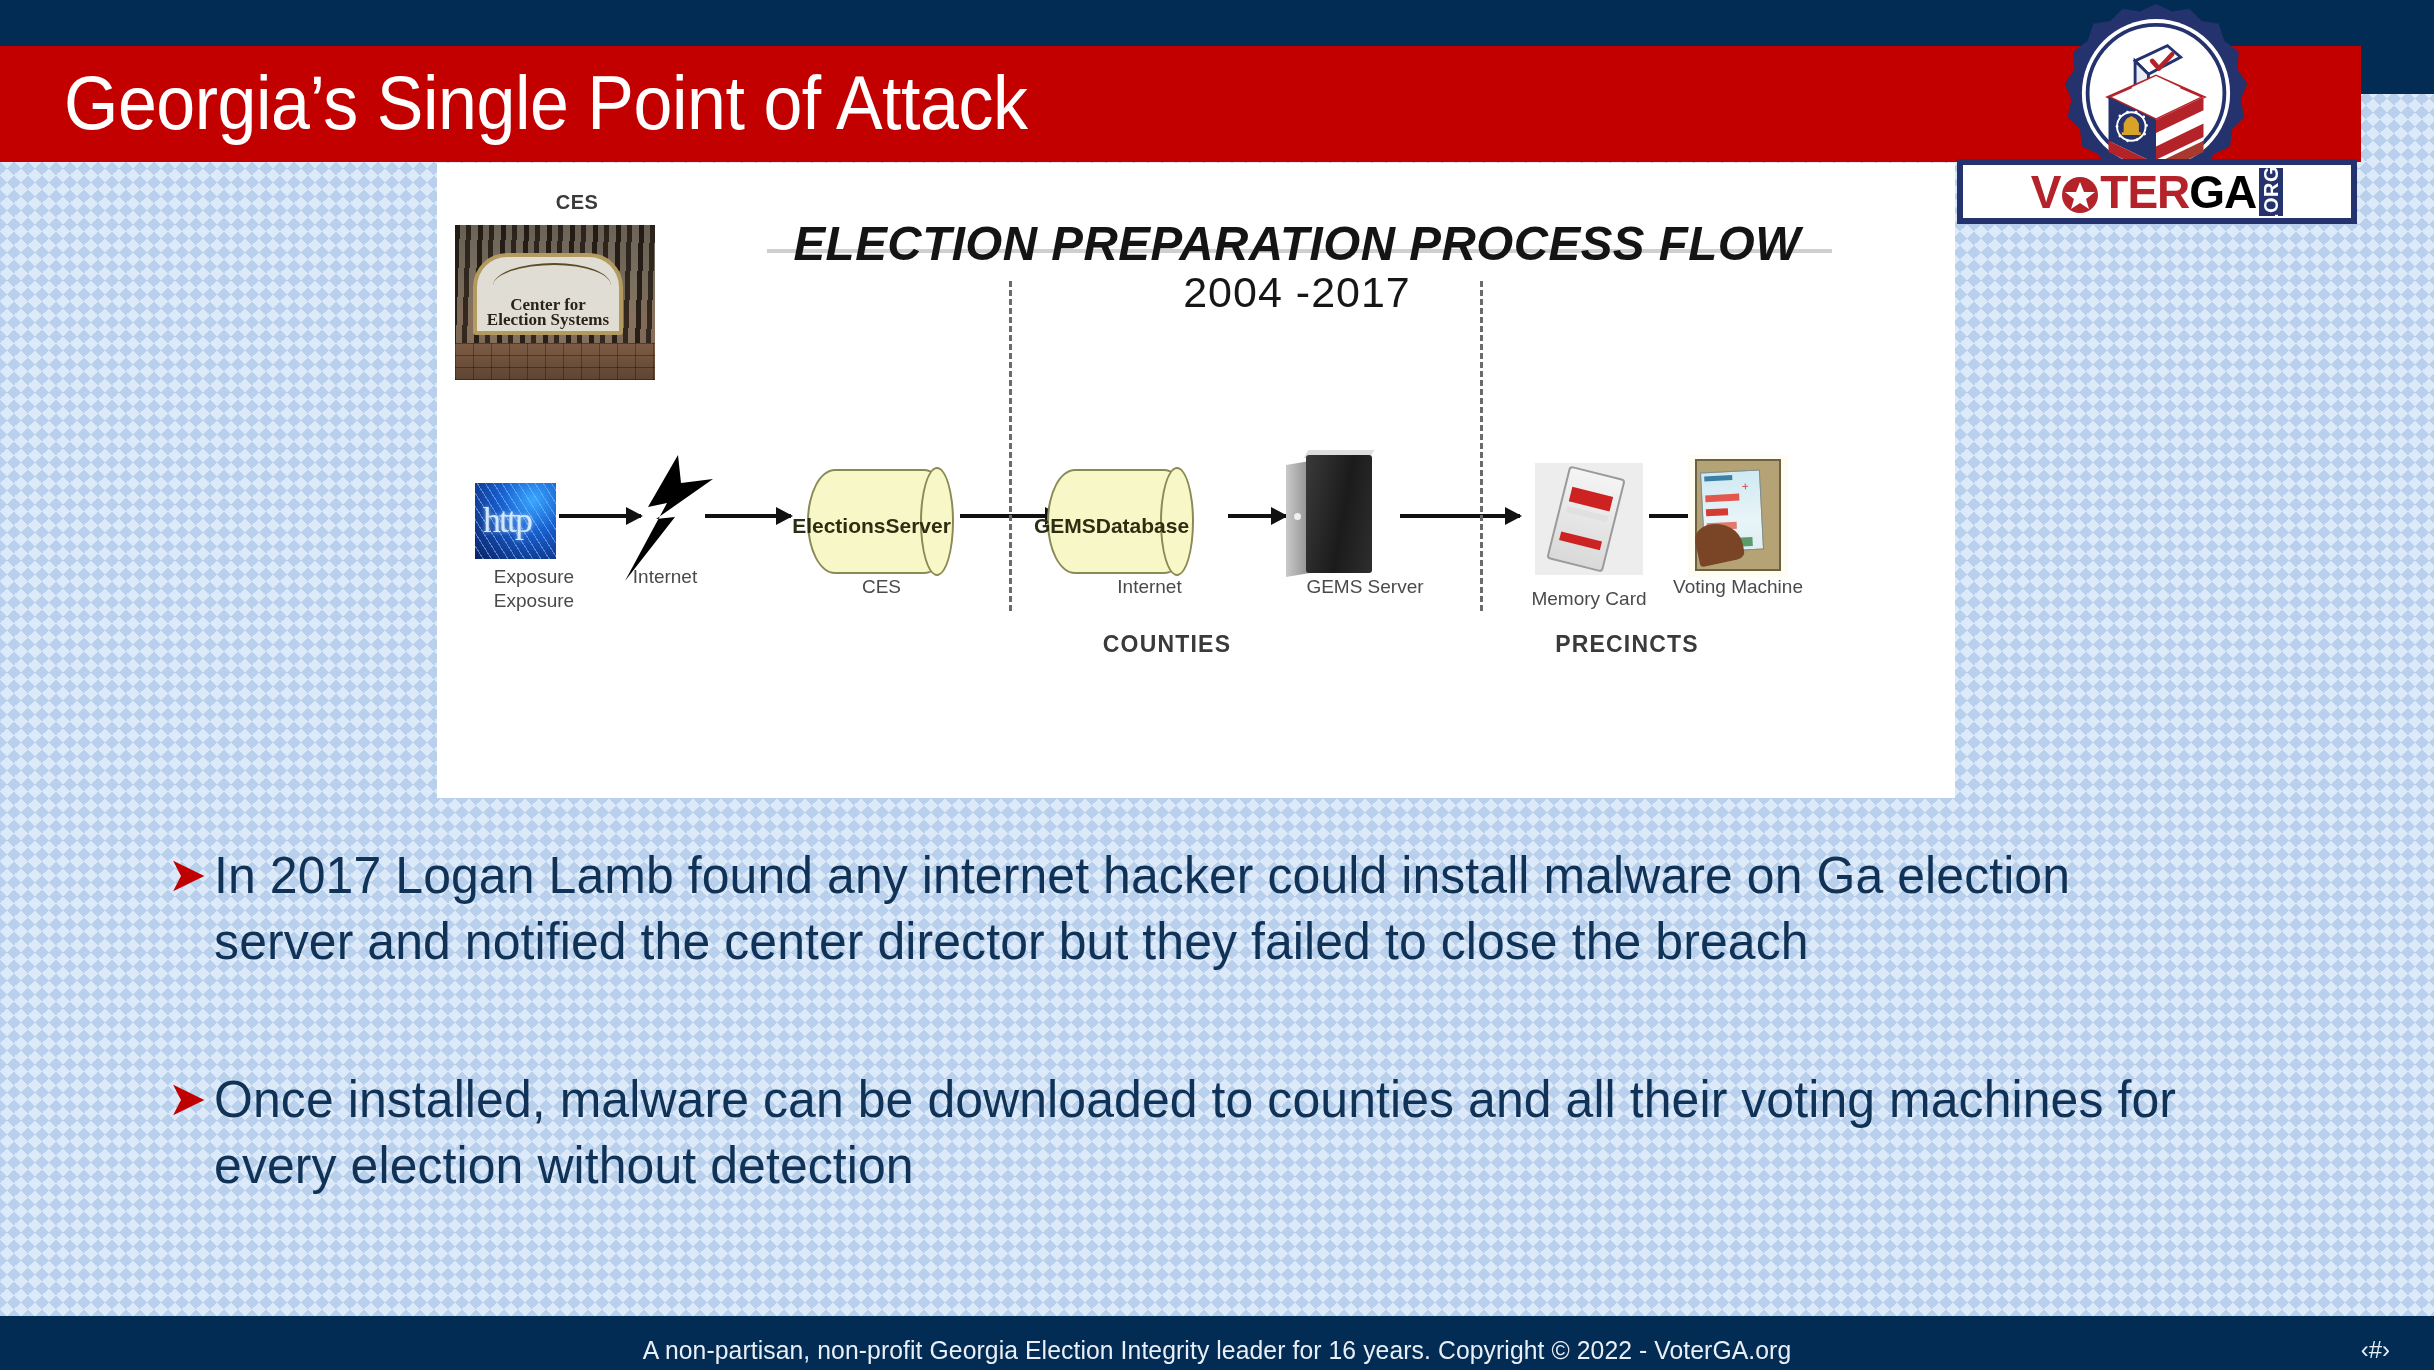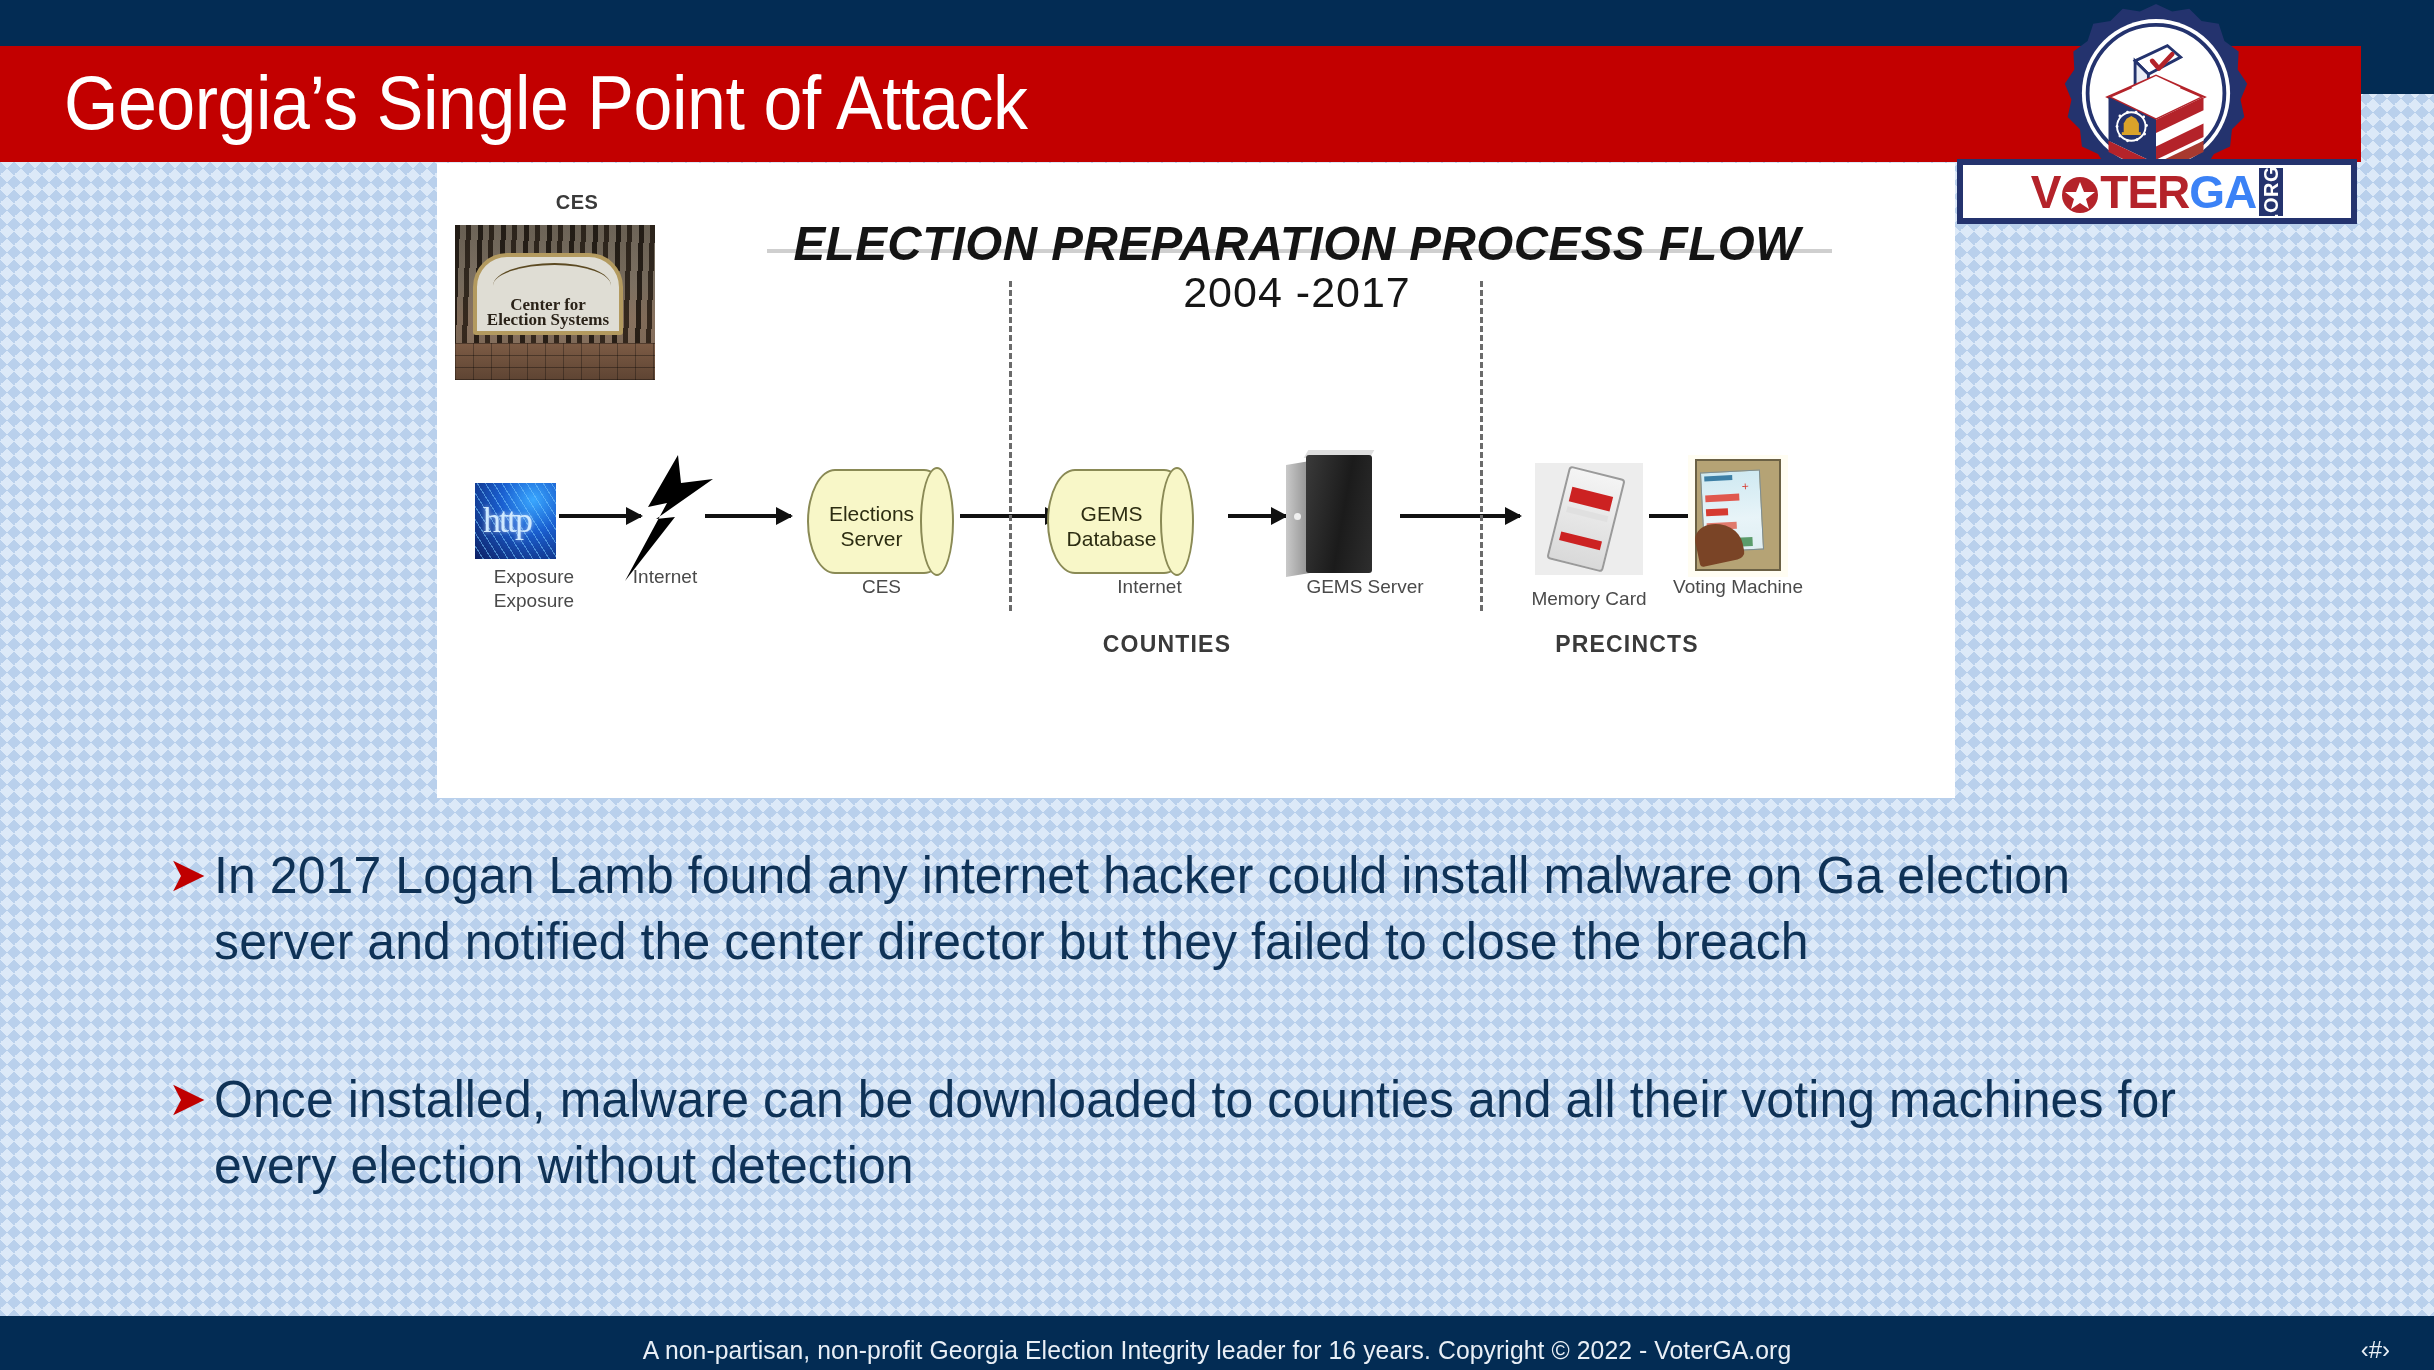--- a/index.html
+++ b/index.html
@@ -78,21 +78,21 @@
     width: 400px; height: 65px;
     background: #ffffff;
     border: 6px solid #24336e;
     display: flex;
     align-items: center;
     justify-content: center;
     gap: 0px;
   }
   .wm { font-weight: 700; font-size: 46px; line-height: 46px; letter-spacing: -1px; }
   .wm-voter { color: #b4232a; position: relative; }
-  .wm-ga { color: #3b82f6; }
+  .wm-ga { color: #000000; }
   #wm-org {
     background: #24336e;
     color: #ffffff;
     font-weight: 700;
     font-size: 20px;
     line-height: 20px;
     letter-spacing: 0.5px;
     padding: 3px 2px;
     writing-mode: vertical-rl;
     transform: rotate(180deg);
@@ -248,23 +248,23 @@
   }
   .cyl .rcap {
     position: absolute; right: -2px; top: -2px;
     width: 34px; height: calc(100% + 4px);
     border-radius: 50%;
     border: 2px solid #8a8a55;
     background: #f8f7c8;
   }
   .cyl .txt {
     position: absolute; inset: 0;
-    display: flex; flex-direction: column;
+    display: flex; 
     align-items: center; justify-content: center;
-    color: #2d2d12; font-size: 21px; font-weight: 400;
+    color: #2d2d12; font-size: 21px; font-weight: 700;
     line-height: 25px; z-index: 3;
     padding-right: 16px;
     margin-top: 8px;
   }
 
   #cyl1 { left: 370px; top: 306px; width: 145px; height: 105px; border: none; background: none; }
   #cyl1-cap { left: 372px; top: 412px; width: 145px; }
   #cyl2 { left: 610px; top: 306px; width: 145px; height: 105px; border: none; background: none; }
   #cyl2-cap { left: 640px; top: 412px; width: 145px; }
 

